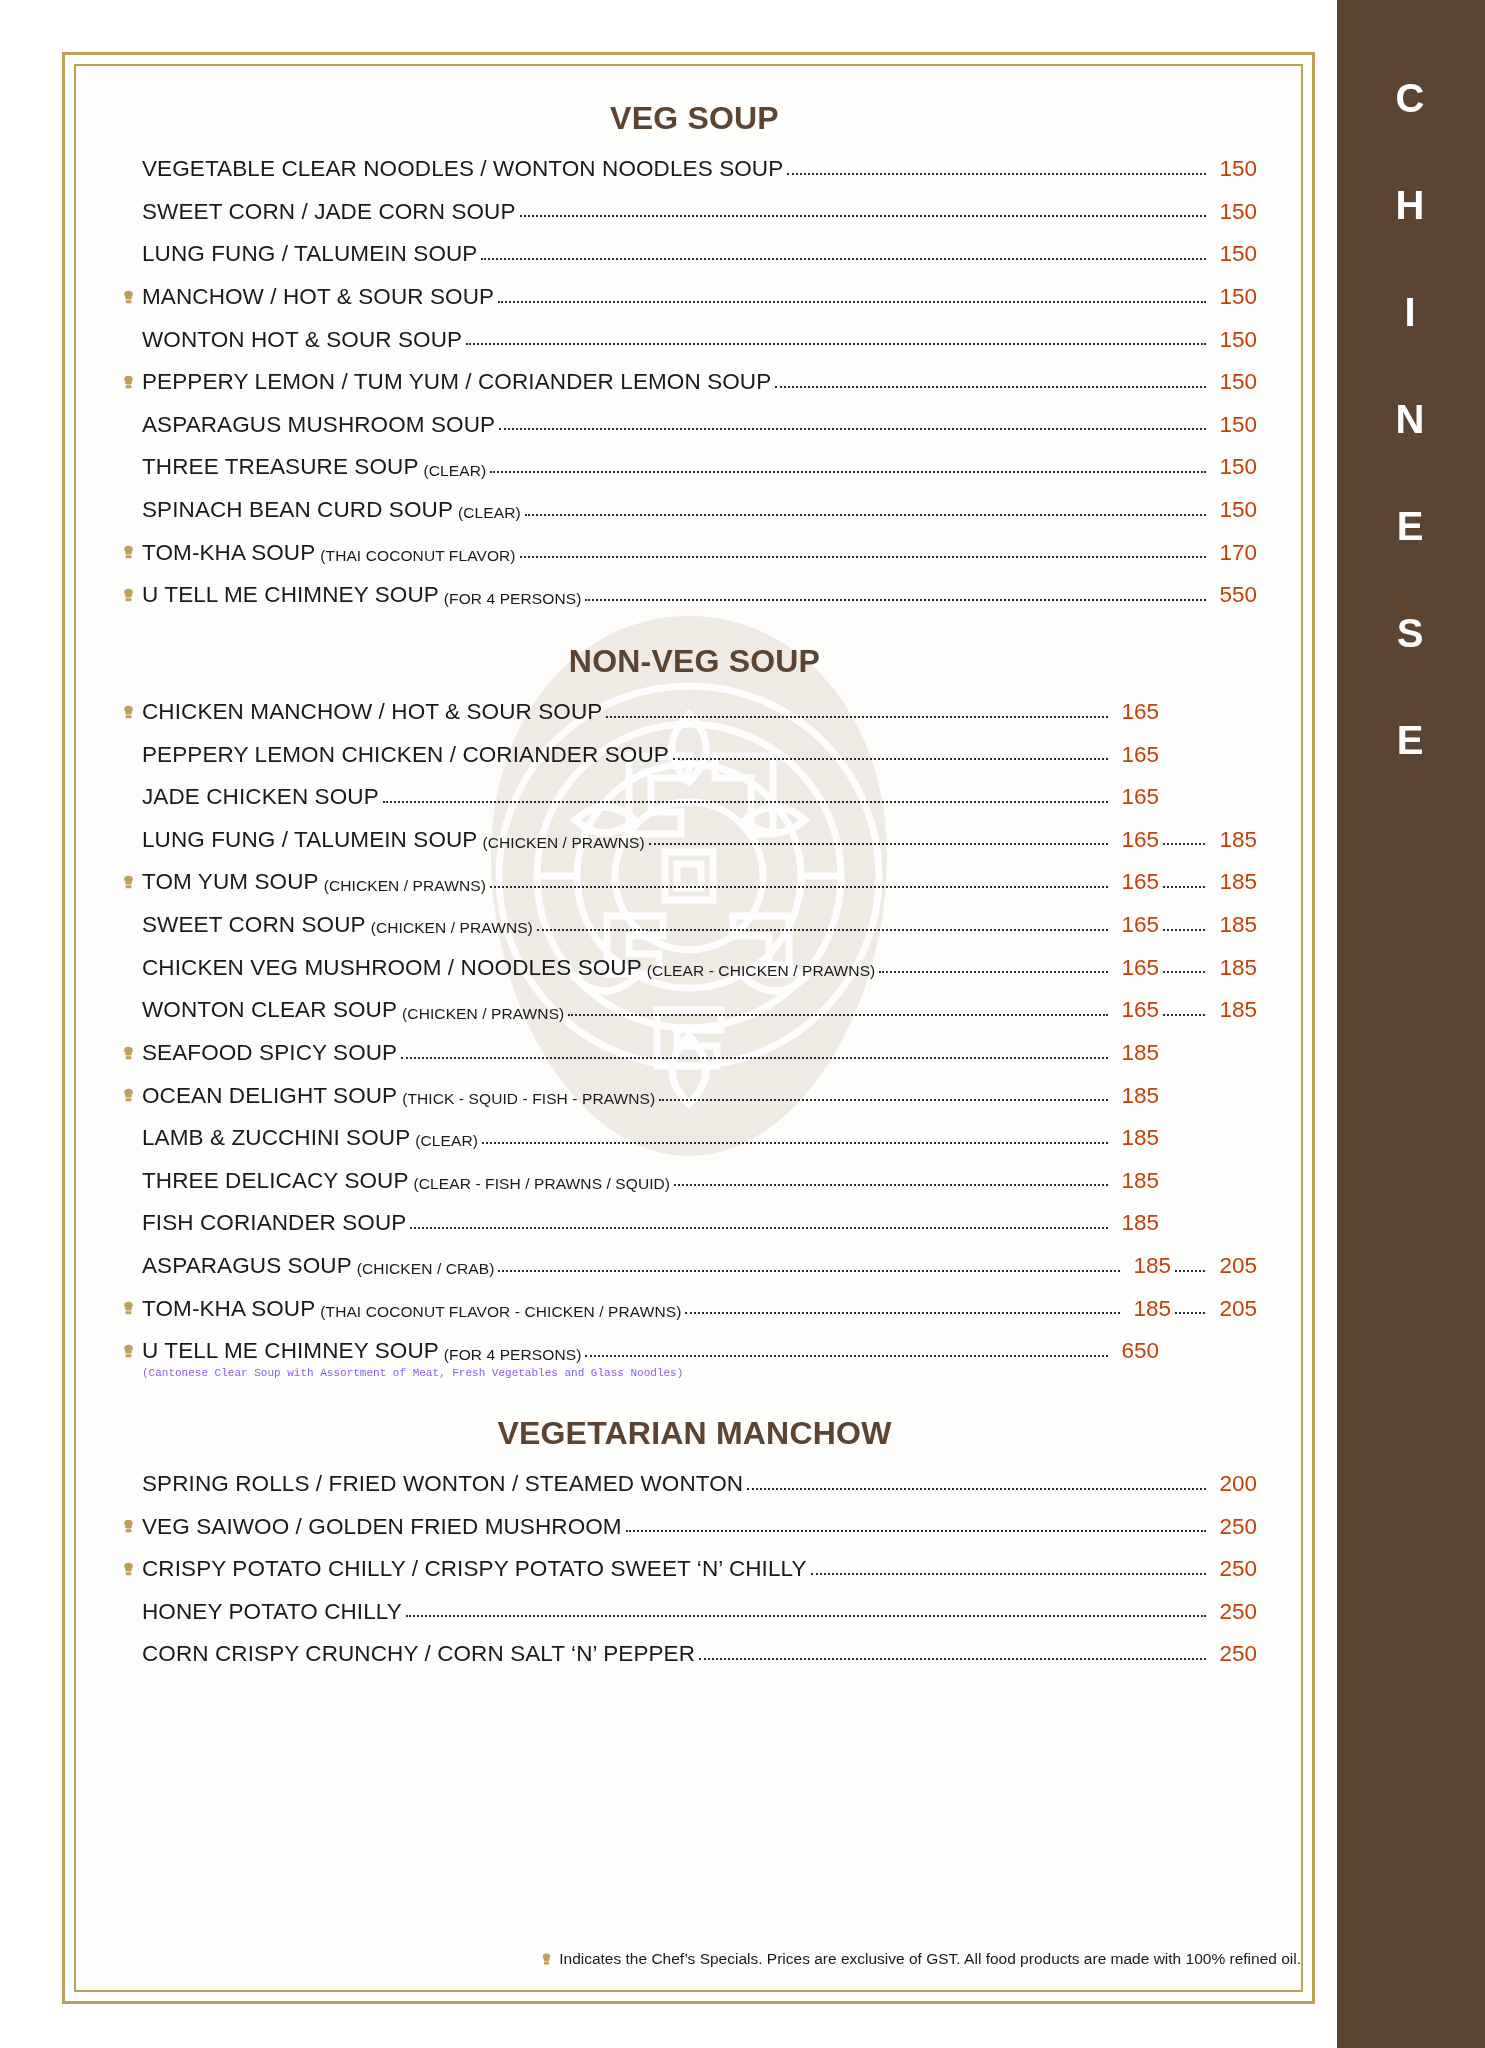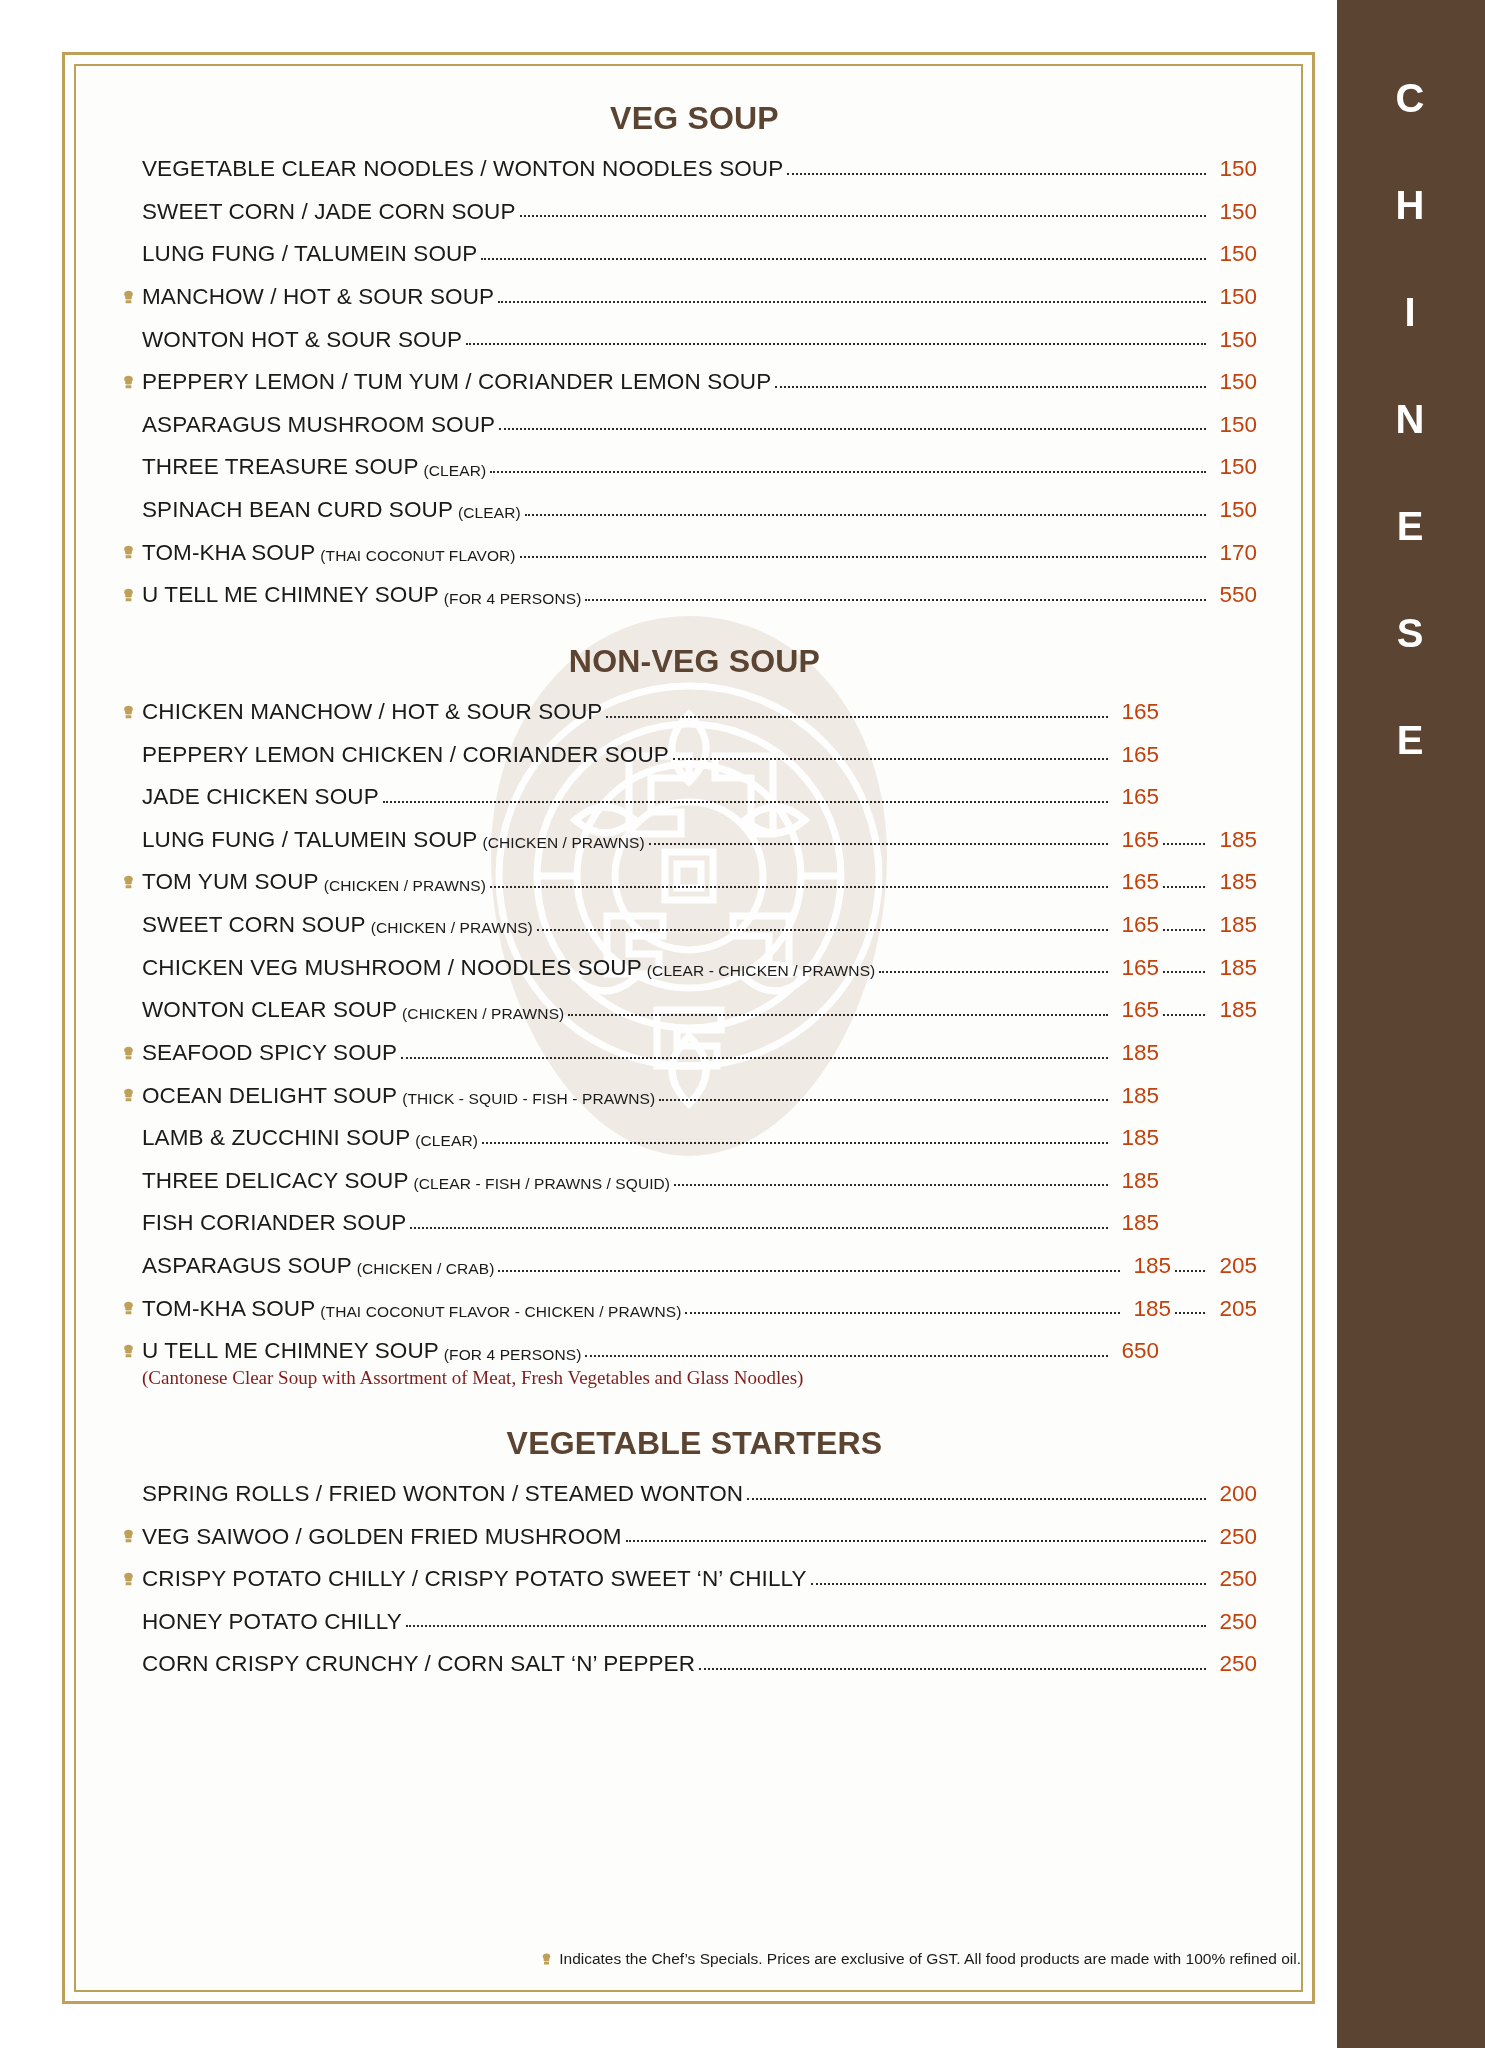--- a/index.html
+++ b/index.html
@@ -157,23 +157,23 @@
   .price.p1 { min-width: 48px; }
   .leader2 {
     flex: 0 0 42px;
     border-bottom: 2.5px dotted #2b2b2b;
     margin: 0 4px 6px 4px;
     height: 1px;
   }
   .price.p2 { min-width: 48px; }
 
   .sub-desc {
-    font-family: Liberation Serif, serif;
-    font-size: 19px;
-    color: #7f1d1d;
+    font-family: Liberation Mono, monospace;
+    font-size: 11px;
+    color: #8b5cf6;
     margin: -14px 0 18px 22px;
     white-space: nowrap;
   }
 
   
   #footer-note {
     position: absolute;
     left: 0;
     right: 0;
     bottom: 22px;
@@ -525,21 +525,21 @@
             <span class="item-note">(FOR 4 PERSONS)</span>
             <span class="leader"></span>
             <span class="price p1">650</span>
             <span class="leader2" style="visibility:hidden"></span>
             <span class="price p2"></span>
           </div>
           <div class="sub-desc" style="margin-top:0">(Cantonese Clear Soup with Assortment of Meat, Fresh Vegetables and Glass Noodles)</div>
         </div>
 
         <div class="section">
-          <h2 class="section-title">VEGETABLE STARTERS</h2>
+          <h2 class="section-title">VEGETARIAN MANCHOW</h2>
 
           <div class="item">
             <span class="chef-slot"></span>
             <span class="item-name">SPRING ROLLS / FRIED WONTON / STEAMED WONTON</span>
             <span class="leader"></span>
             <span class="price p1">200</span>
           </div>
 
           <div class="item">
             <span class="chef-slot">

